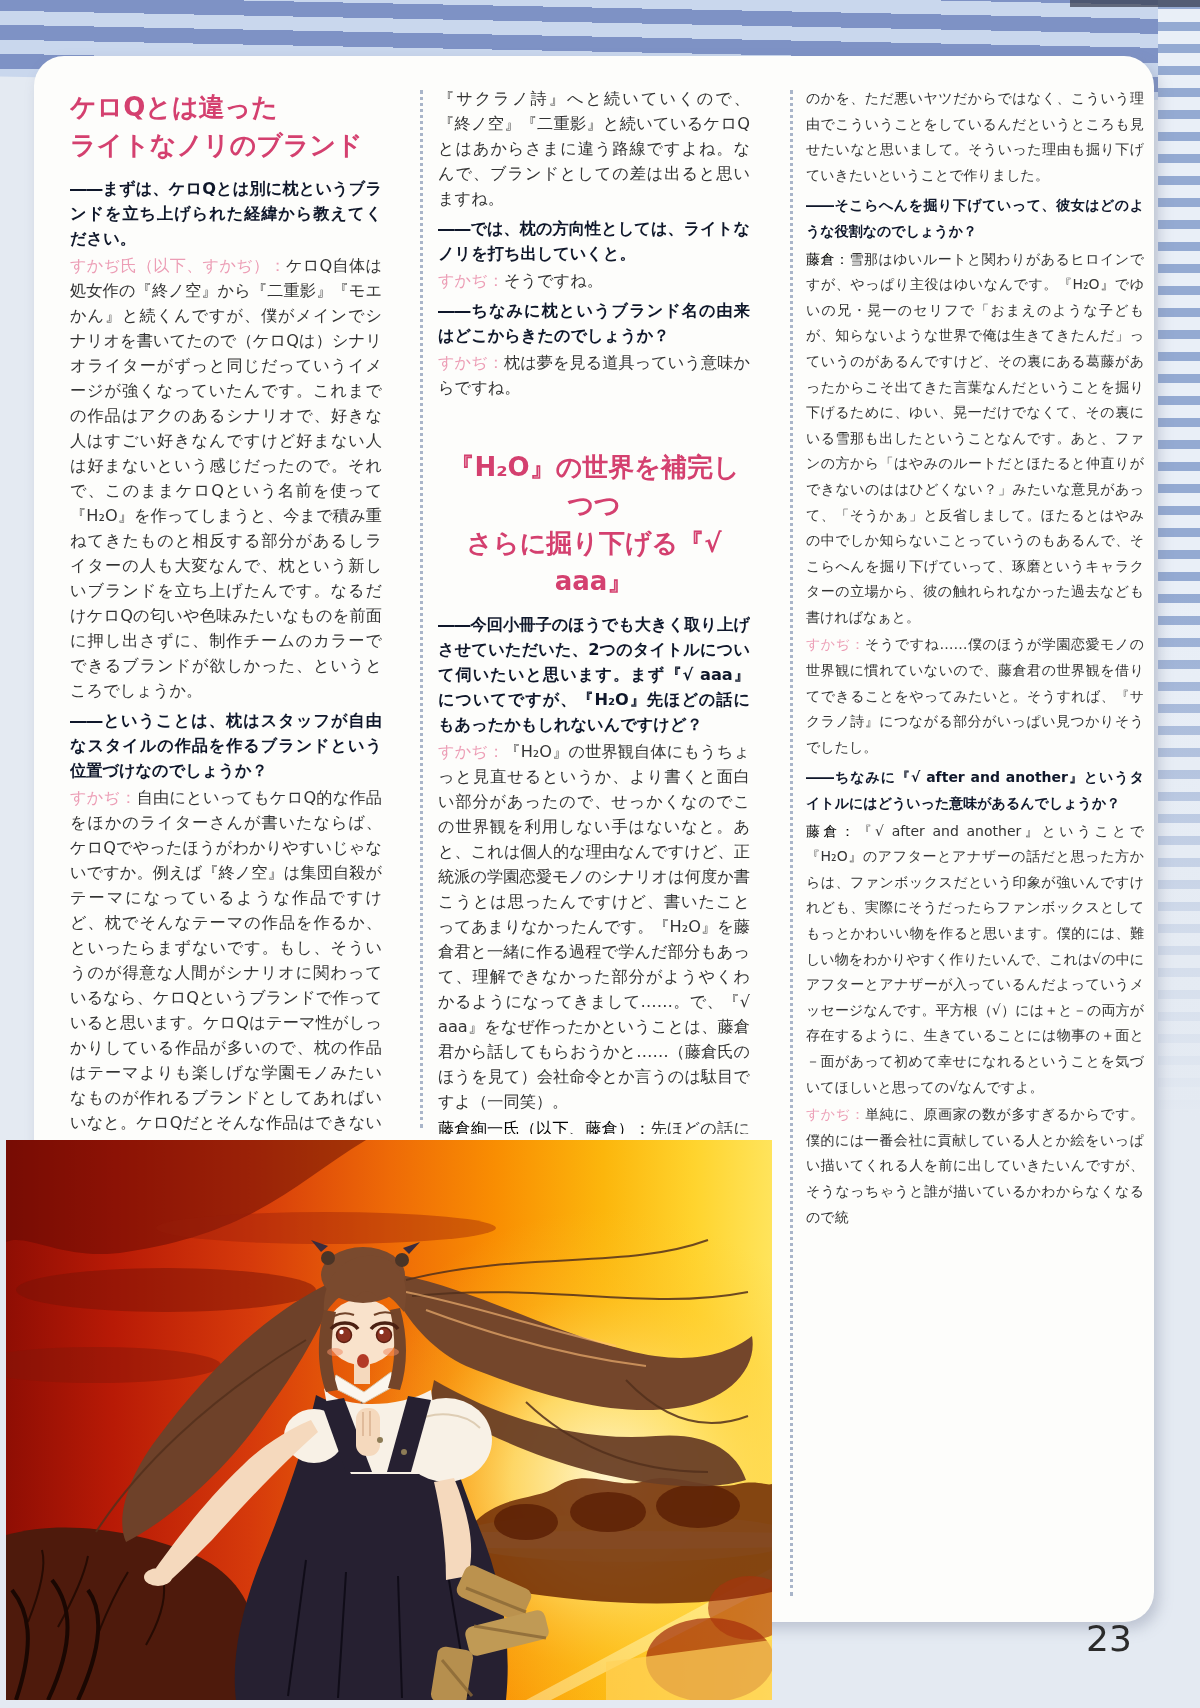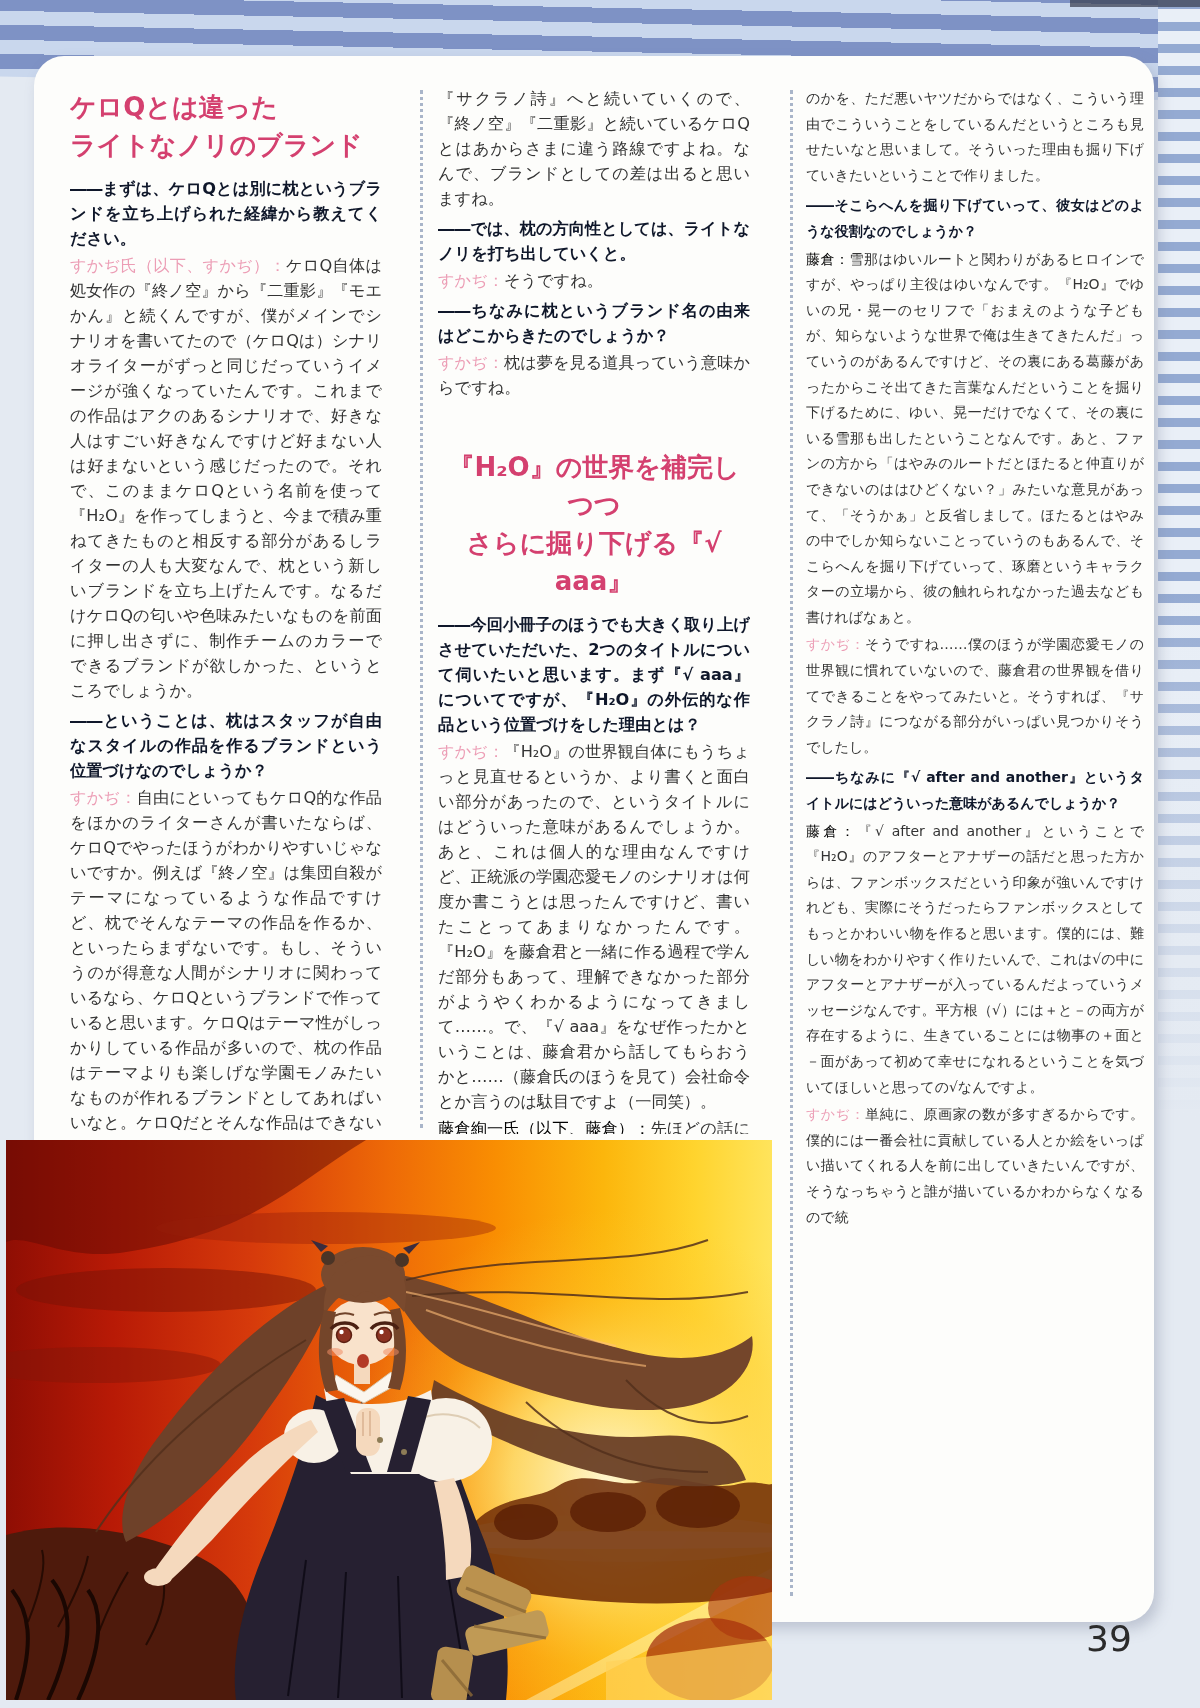--- a/index.html
+++ b/index.html
@@ -78,22 +78,22 @@
 </div>
 
 <div class="col" id="col2">
   <div class="a">『サクラノ詩』へと続いていくので、『終ノ空』『二重影』と続いているケロQとはあからさまに違う路線ですよね。なんで、ブランドとしての差は出ると思いますね。</div>
   <div class="q">――では、枕の方向性としては、ライトなノリを打ち出していくと。</div>
   <div class="a"><span class="sp-pink">すかぢ：</span><span>そうですね。</span></div>
   <div class="q">――ちなみに枕というブランド名の由来はどこからきたのでしょうか？</div>
   <div class="a"><span class="sp-pink">すかぢ：</span><span>枕は夢を見る道具っていう意味からですね。</span></div>
   <div class="hd hd2">『H₂O』の世界を補完しつつ
 さらに掘り下げる『√ aaa』</div>
-  <div class="q">――今回小冊子のほうでも大きく取り上げさせていただいた、2つのタイトルについて伺いたいと思います。まず『√ aaa』についてですが、『H₂O』の外伝的な作品という位置づけをした理由とは？</div>
-  <div class="a"><span class="sp-pink">すかぢ：</span><span>『H₂O』の世界観自体にもうちょっと見直せるというか、より書くと面白い部分があったので、というタイトルにはどういった意味があるんでしょうか。あと、これは個人的な理由なんですけど、正統派の学園恋愛モノのシナリオは何度か書こうとは思ったんですけど、書いたことってあまりなかったんです。『H₂O』を藤倉君と一緒に作る過程で学んだ部分もあって、理解できなかった部分がようやくわかるようになってきまして……。で、『√ aaa』をなぜ作ったかということは、藤倉君から話してもらおうかと……（藤倉氏のほうを見て）会社命令とか言うのは駄目ですよ（一同笑）。</span></div>
+  <div class="q">――今回小冊子のほうでも大きく取り上げさせていただいた、2つのタイトルについて伺いたいと思います。まず『√ aaa』についてですが、『H₂O』先ほどの話にもあったかもしれないんですけど？</div>
+  <div class="a"><span class="sp-pink">すかぢ：</span><span>『H₂O』の世界観自体にもうちょっと見直せるというか、より書くと面白い部分があったので、せっかくなのでこの世界観を利用しない手はないなと。あと、これは個人的な理由なんですけど、正統派の学園恋愛モノのシナリオは何度か書こうとは思ったんですけど、書いたことってあまりなかったんです。『H₂O』を藤倉君と一緒に作る過程で学んだ部分もあって、理解できなかった部分がようやくわかるようになってきまして……。で、『√ aaa』をなぜ作ったかということは、藤倉君から話してもらおうかと……（藤倉氏のほうを見て）会社命令とか言うのは駄目ですよ（一同笑）。</span></div>
   <div class="a"><span class="sp-blue">藤倉絢一氏（以下、藤倉）：</span><span>先ほどの話にもあったかもしれないんですけど、『H₂O』で拾いきれなかった部分をもう少し膨らませて書きたいと思ってました。たとえばゆいというキャラでいえば、いじめっ子がどうしてそういうことをしなければならない</span></div>
 </div>
 
 <div class="col" id="col3">
   <div class="a">のかを、ただ悪いヤツだからではなく、こういう理由でこういうことをしているんだというところも見せたいなと思いまして。そういった理由も掘り下げていきたいということで作りました。</div>
   <div class="q">――そこらへんを掘り下げていって、彼女はどのような役割なのでしょうか？</div>
   <div class="a"><span class="sp-blue">藤倉：</span><span>雪那はゆいルートと関わりがあるヒロインですが、やっぱり主役はゆいなんです。『H₂O』でゆいの兄・晃一のセリフで「おまえのような子どもが、知らないような世界で俺は生きてきたんだ」っていうのがあるんですけど、その裏にある葛藤があったからこそ出てきた言葉なんだということを掘り下げるために、ゆい、晃一だけでなくて、その裏にいる雪那も出したということなんです。あと、ファンの方から「はやみのルートだとほたると仲直りができないのははひどくない？」みたいな意見があって、「そうかぁ」と反省しまして。ほたるとはやみの中でしか知らないことっていうのもあるんで、そこらへんを掘り下げていって、琢磨というキャラクターの立場から、彼の触れられなかった過去なども書ければなぁと。</span></div>
   <div class="a"><span class="sp-pink">すかぢ：</span><span>そうですね……僕のほうが学園恋愛モノの世界観に慣れていないので、藤倉君の世界観を借りてできることをやってみたいと。そうすれば、『サクラノ詩』につながる部分がいっぱい見つかりそうでしたし。</span></div>
   <div class="q">――ちなみに『√ after and another』というタイトルにはどういった意味があるんでしょうか？</div>
   <div class="a"><span class="sp-blue">藤倉：</span><span>『√ after and another』ということで『H₂O』のアフターとアナザーの話だと思った方からは、ファンボックスだという印象が強いんですけれども、実際にそうだったらファンボックスとしてもっとかわいい物を作ると思います。僕的には、難しい物をわかりやすく作りたいんで、これは√の中にアフターとアナザーが入っているんだよっていうメッセージなんです。平方根（√）には＋と－の両方が存在するように、生きていることには物事の＋面と－面があって初めて幸せになれるということを気づいてほしいと思っての√なんですよ。</span></div>
@@ -230,13 +230,13 @@
       <rect x="428" y="508" width="36" height="56" rx="8" fill="#b68f4e" transform="rotate(9 446 536)"></rect>
       <g stroke="#8a6836" stroke-width="3" opacity=".8">
         <path d="M460,448 L520,472"></path>
           <path d="M468,486 L540,498"></path>
           <path d="M436,520 L466,556"></path>
       </g>
     </g>
   </svg>
 </div>
 
-<div class="pagenum">39</div>
+<div class="pagenum">23</div>
 
 </body></html>

